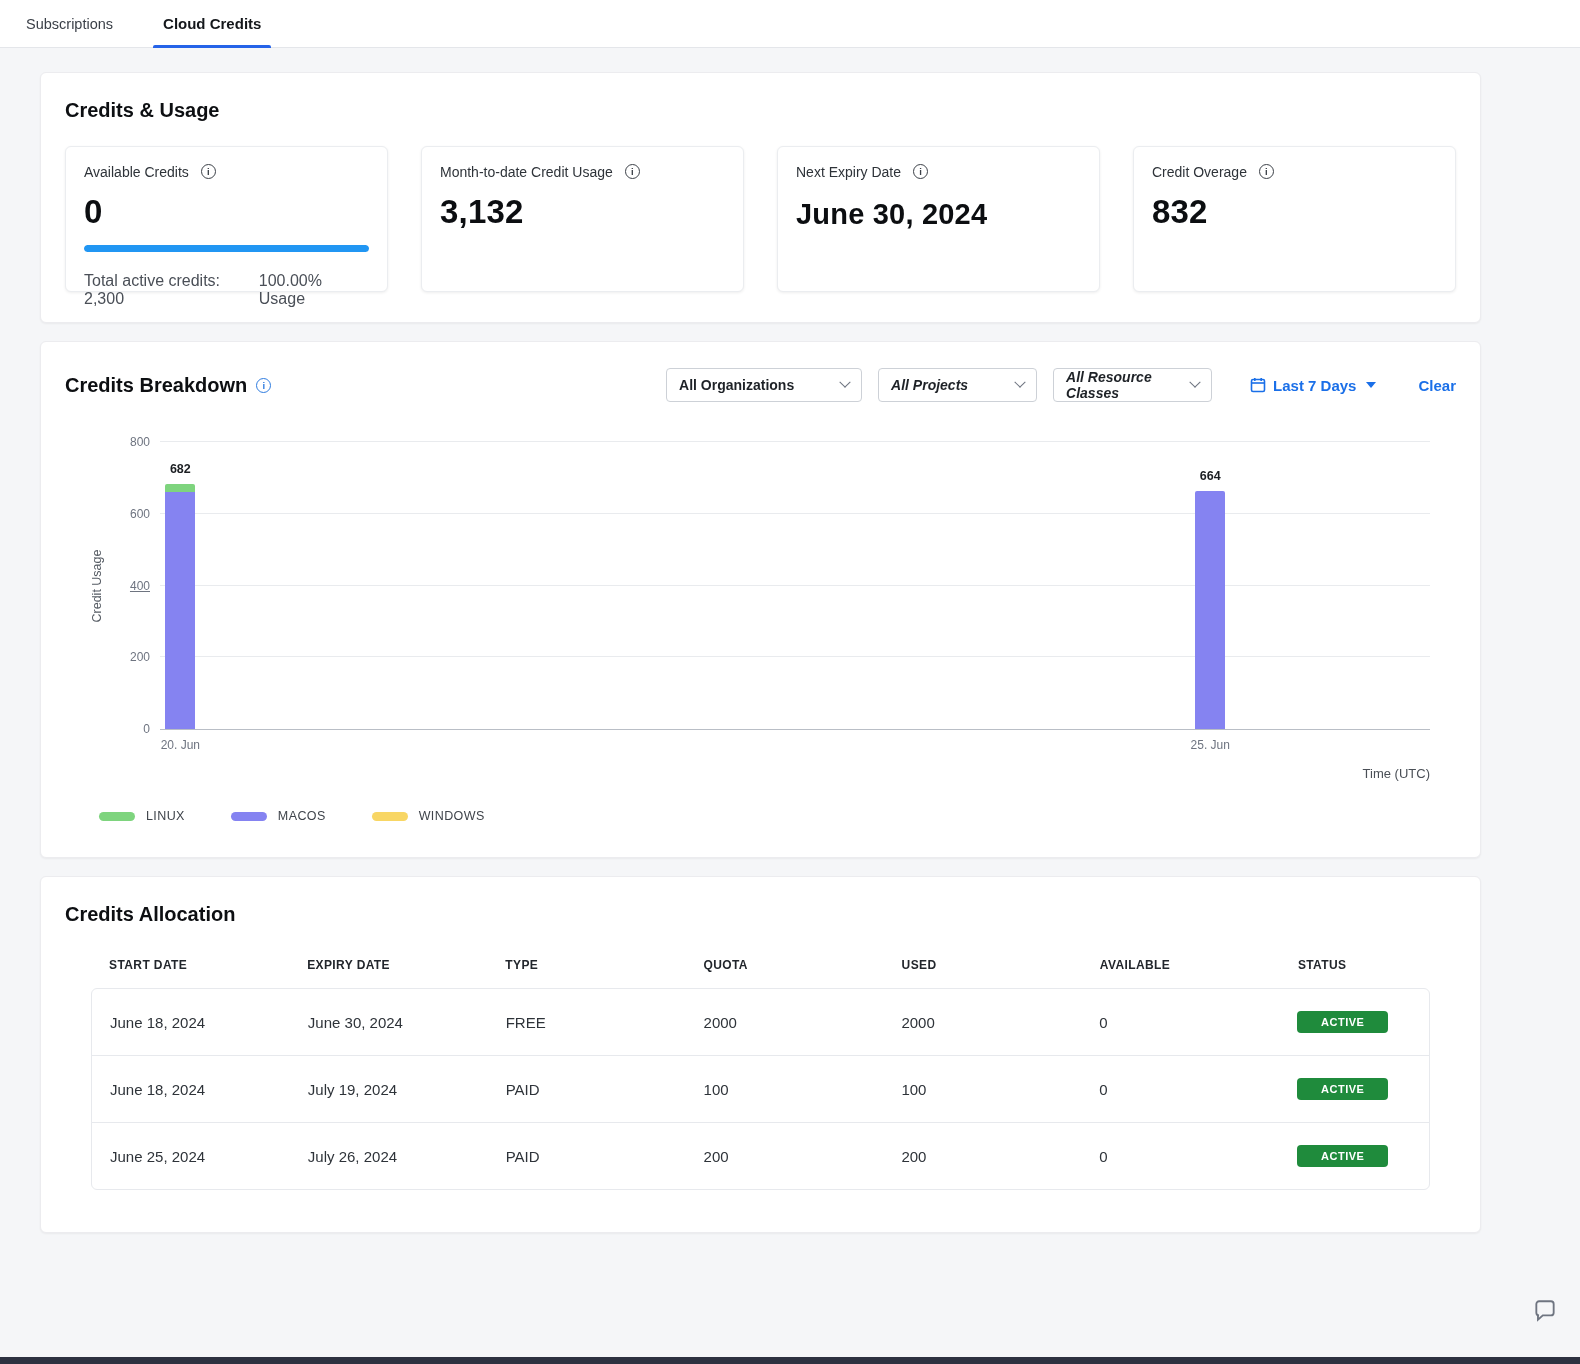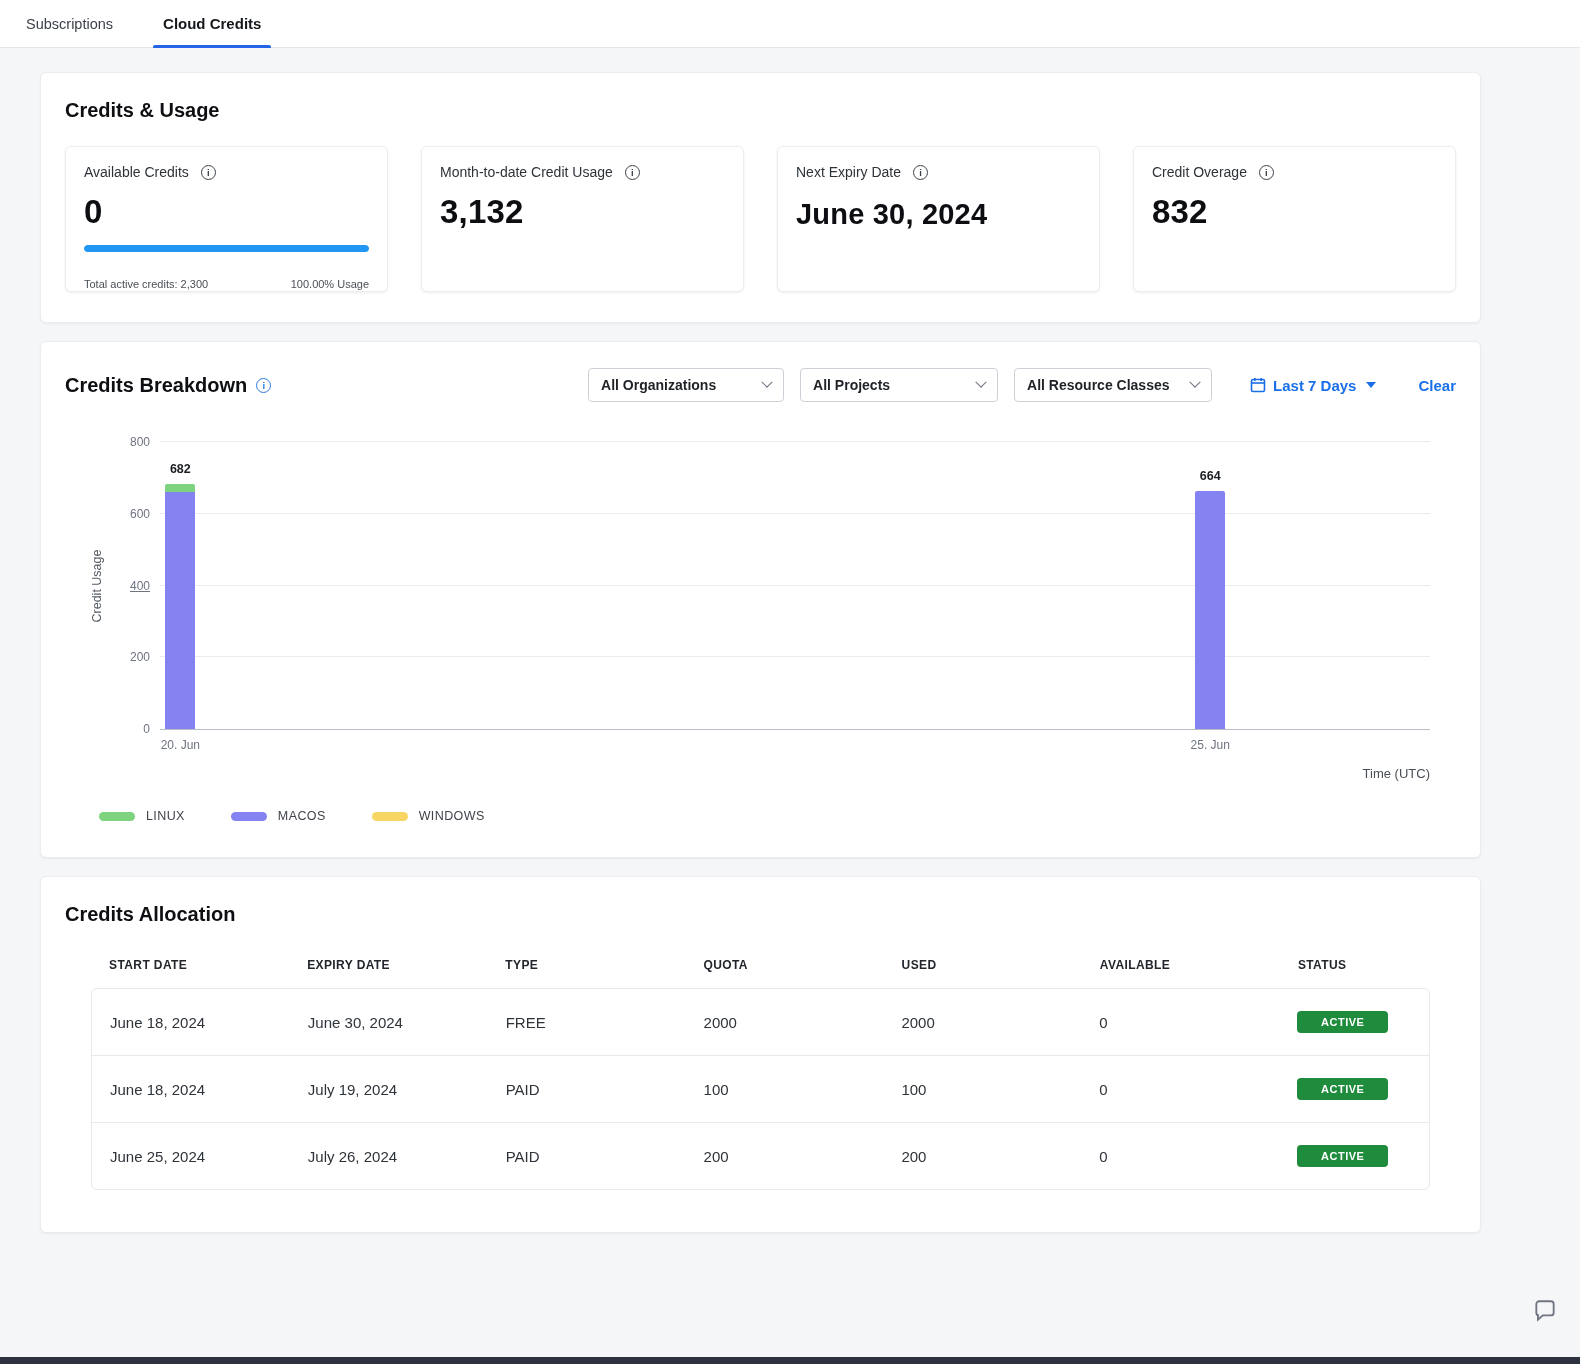--- a/index.html
+++ b/index.html
@@ -28,36 +28,36 @@
   .info { width:15px; height:15px; border:1.3px solid #3c4148; border-radius:50%;
           display:inline-flex; align-items:center; justify-content:center;
           font-size:9.5px; font-weight:bold; color:#3c4148; flex:none; }
   .info::after { content:"i"; }
   .info.blue { border-color:#2f7ce0; color:#2f7ce0; }
 
   
   .stats-row { display:flex; gap:33px; margin-top:24px; }
   .stat-card { flex:1; background:#fff; border:1px solid #ebedf0; border-radius:6px;
                box-shadow:0 1px 3px rgba(0,0,0,0.07); padding:17px 18px; height:146px; }
-  .stat-label-row { display:flex; align-items:center; gap:12px; font-size:14px; color:#2e3339; }
+  .stat-label-row { display:flex; gap:12px; font-size:14px; color:#2e3339; }
   .stat-value { font-size:33px; font-weight:bold; margin-top:13px; letter-spacing:0.2px; color:#0c0e11; }
   .stat-value.date { font-size:29px; margin-top:18px; }
   .progress { margin-top:14px; height:7px; border-radius:4px; background:#e3eefb; overflow:hidden; }
   .progress-fill { height:100%; background:#2196f3; border-radius:4px; }
-  .stat-foot { display:flex; justify-content:space-between; margin-top:26px;
-               font-size:11px; color:#4a4f57; }
+  .stat-foot { display:flex; justify-content:space-between; margin-top:20px;
+               font-size:16px; color:#4a4f57; }
 
   
   .bd-header { display:flex; align-items:center; }
   .bd-title-wrap { display:flex; align-items:center; gap:9px; }
   .bd-filters { margin-left:auto; display:flex; align-items:center; gap:16px;padding-left:42px; }
   .select { width:196px; height:34px; border:1px solid #cdd1d7; border-radius:4px; background:#fff;
             display:flex; align-items:center; justify-content:space-between;
             padding:0 12px; font-size:14px; font-weight:600; color:#1e2227; cursor:pointer; }
-  .select.narrow { width:198px; }
+  .select.narrow { width:159px;font-style:italic; }
   .chev { width:8px; height:8px; border-right:1.8px solid #6e7480; border-bottom:1.8px solid #6e7480;
           transform:rotate(45deg) translate(-2px,-2px); flex:none; }
   .datefilter { display:flex; align-items:center; gap:7px; color:#1a6fe8;
                 font-weight:bold; font-size:15px; cursor:pointer; margin-left:22px; }
   .caret-down { width:0; height:0; border-left:5px solid transparent;
                 border-right:5px solid transparent; border-top:6px solid #1a6fe8; margin-left:3px; }
   .clear-link { color:#1a6fe8; font-weight:bold; font-size:15px; margin-left:26px; cursor:pointer; }
 
   
   .chart-wrap { margin-top:40px; padding-right:26px; }

